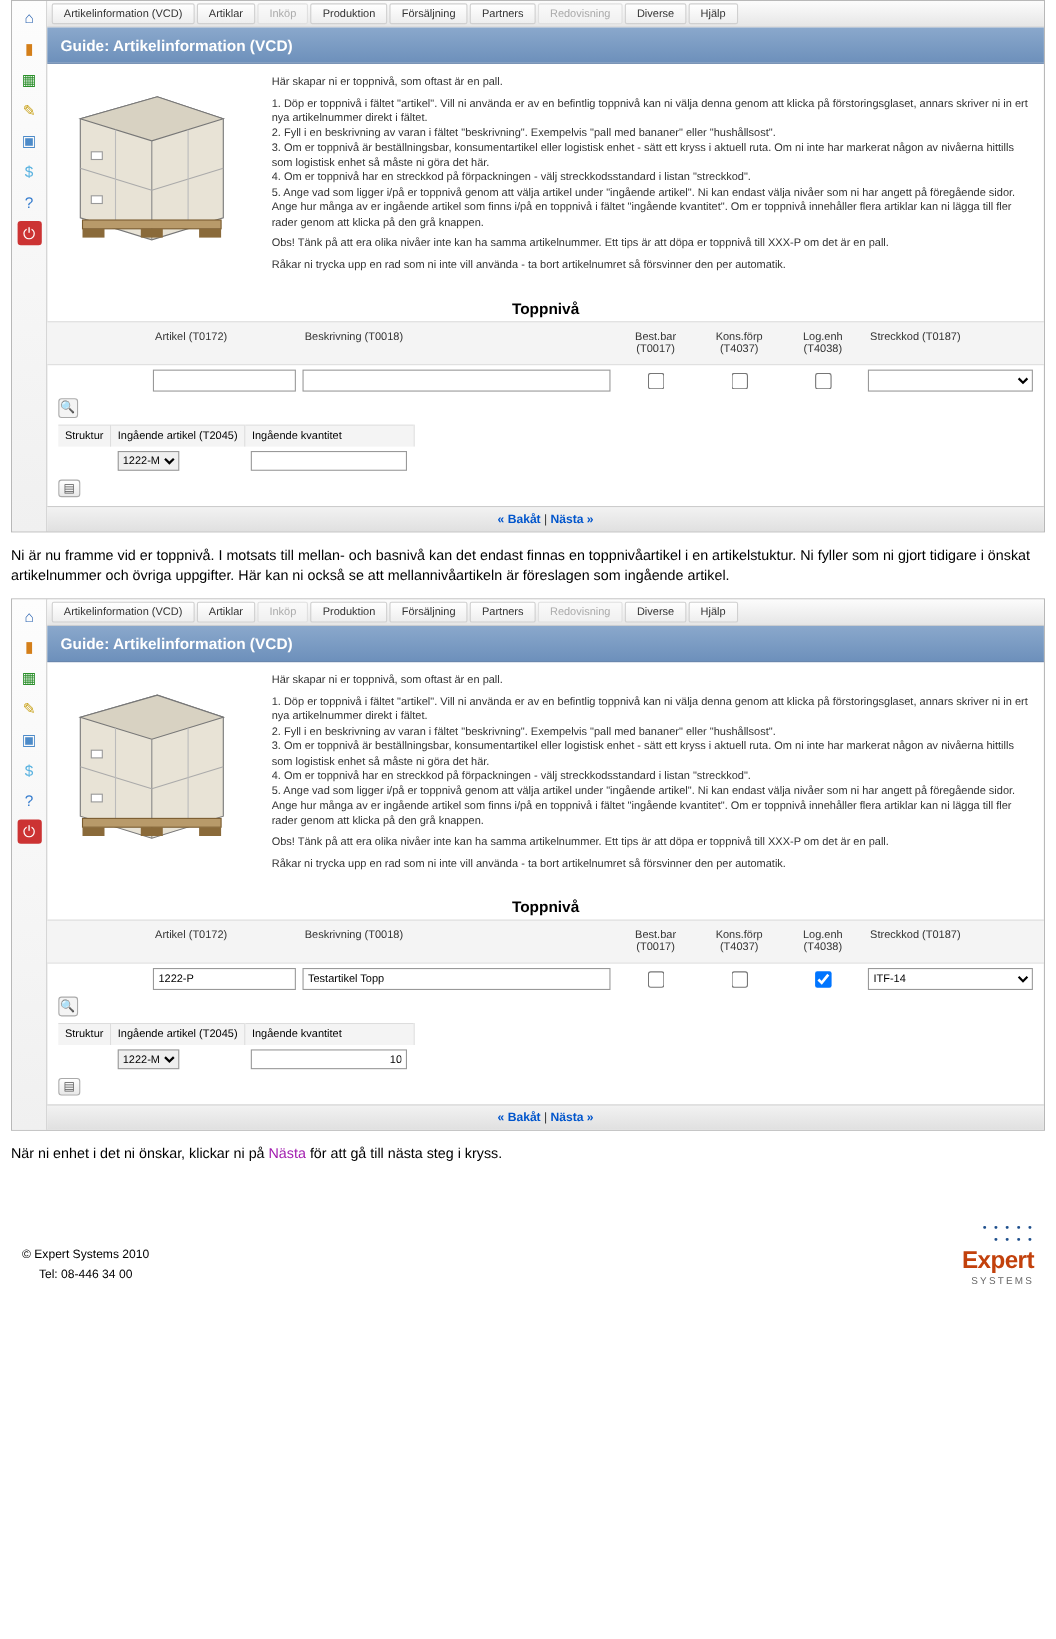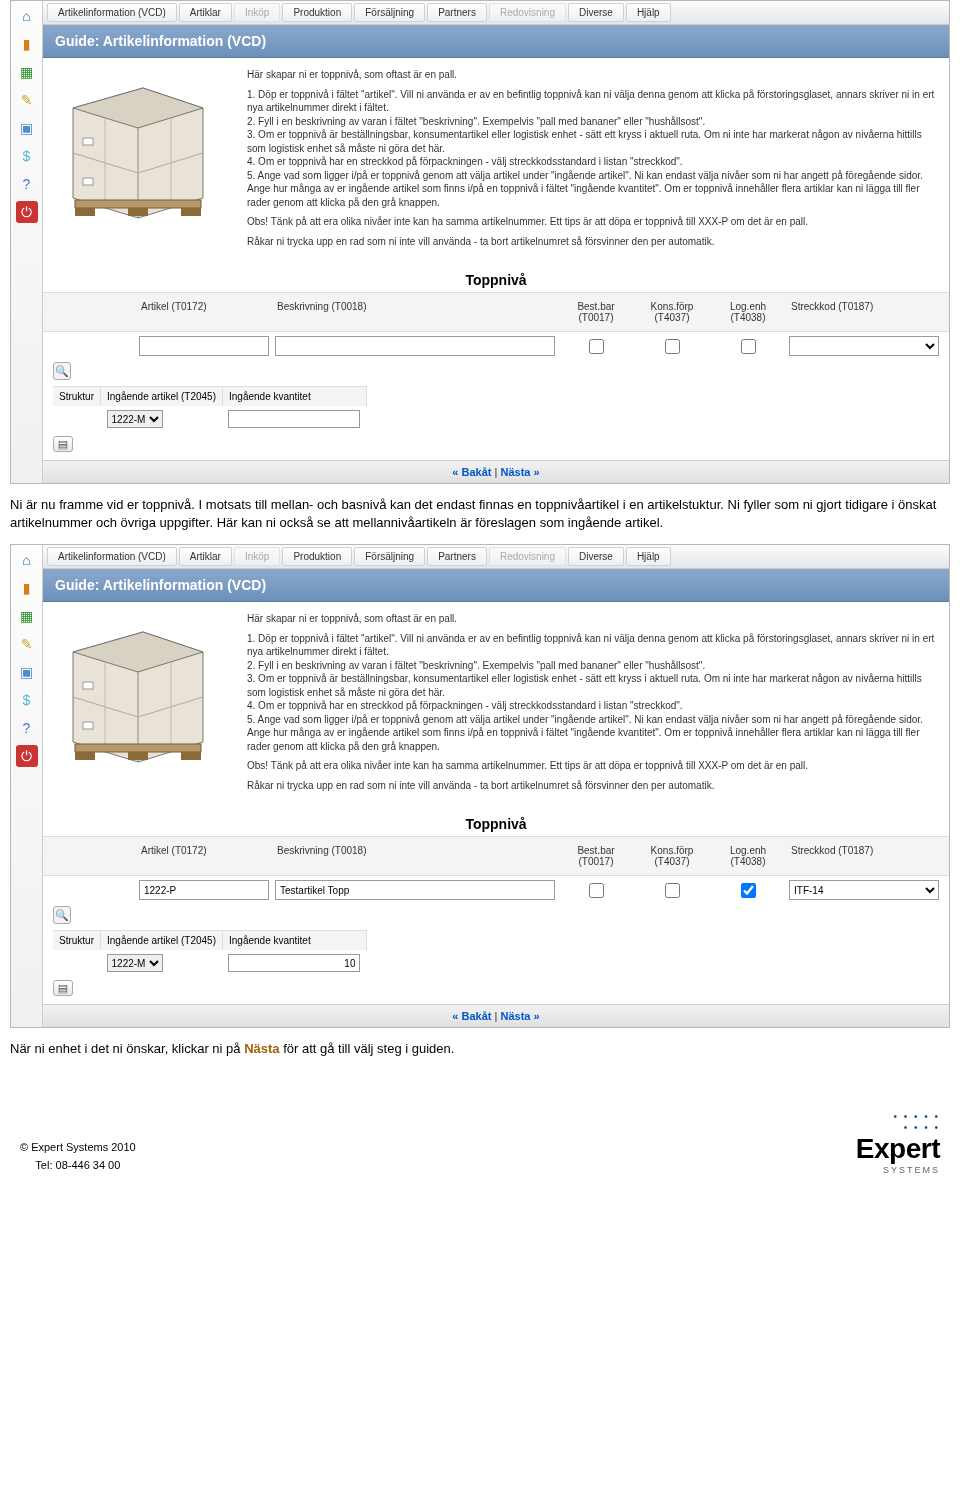--- a/index.html
+++ b/index.html
@@ -1,20 +1,20 @@
 <!DOCTYPE html>
 <html><head>
 <meta charset="utf-8">
 <style>
   * { box-sizing: border-box; margin: 0; padding: 0; }
   body { font-family: Verdana, Arial, sans-serif; font-size: 11px; width: 960px; background: #fff; color: #000; }
   .page { padding: 0 10px 20px 10px; }
   .meta-row { display: flex; justify-content: space-between; font-size: 11px; padding: 6px 0 10px 0; color: #000; }
   .body-text { font-size: 13px; line-height: 1.4; margin: 12px 0; }
-  .body-text a { color: #a16207; font-weight: bold; text-decoration: none; }
+  .body-text a { color: #a21caf; font-weight: normal; text-decoration: none; }
   .app-frame { border: 1px solid #b8b8b8; background: #fff; }
   .app-inner { display: flex; }
   .sidebar { width: 32px; background: linear-gradient(180deg,#fdfdfd,#f0f0f0); border-right: 1px solid #ccc; display: flex; flex-direction: column; align-items: center; padding-top: 4px; gap: 6px; }
   .sidebar .sb { width: 22px; height: 22px; border-radius: 3px; display: flex; align-items: center; justify-content: center; font-size: 14px; }
   .content { flex: 1; }
   .menubar { display: flex; background: linear-gradient(#fcfcfc,#e6e6e6); border-bottom: 1px solid #ccc; padding: 2px 4px; gap: 2px; }
   .menubar .mitem { padding: 3px 10px; font-size: 10px; color: #333; border: 1px solid #d0d0d0; border-radius: 2px; background: linear-gradient(#fff,#eee); white-space: nowrap; }
   .menubar .mitem.disabled { color: #aaa; border-color: #e0e0e0; background: linear-gradient(#fafafa,#f0f0f0); }
   .guide-banner { background: linear-gradient(#8aa8cc,#6d90bb); color: #fff; font-size: 14px; font-weight: bold; padding: 8px 12px; border-bottom: 1px solid #5a7aa5; }
   .guide-body { display: flex; padding: 10px; gap: 14px; }
@@ -33,31 +33,31 @@
   .c-art { width: 130px; }
   .c-besk { width: 280px; }
   .c-sm { width: 70px; text-align: center; }
   .c-strk { width: 150px; }
   .search-row { padding: 2px 10px 6px 10px; }
   .search-ico { display:inline-block; width:18px; height:18px; border:1px solid #aaa; border-radius:3px; background:#f4f4f4; text-align:center; line-height:16px; font-size:11px; color:#555;}
   .row2 { border-top:1px solid #ddd; }
   .row2 .lbl2 { background:#f4f4f4; font-size:10px; padding:4px 6px; border-right:1px solid #ddd; }
   .row2 td { padding: 4px 6px; font-size:10px; }
   .row2 .sel2 { height:18px; font-size:10px; border:1px solid #999; }
-  .row2 .inp2 { height:18px; font-size:10px; border:1px solid #999; width:132px; padding:0 4px; text-align:right; }
+  .row2 .inp2 { height:18px; font-size:10px; border:1px solid #999; width:142px; padding:0 4px; text-align:right; }
   table.r2 { border-collapse: collapse; margin: 0 10px; }
   .addrow { padding: 4px 10px 8px 10px; }
   .addrow .add-ico { display:inline-block; width:20px; height:16px; border:1px solid #aaa; border-radius:3px; background:linear-gradient(#fff,#e8e8e8); text-align:center; line-height:14px; font-size:11px; color:#555;}
   .navbar { background: linear-gradient(#f2f2f2,#e0e0e0); border-top:1px solid #ccc; text-align:center; padding:5px 0; font-size:11px; color:#333; }
   .navbar a { color:#0055cc; text-decoration:none; font-weight:bold; }
   .footer { display:flex; justify-content:space-between; align-items:flex-end; padding: 40px 10px 10px 10px; font-size:11px; }
   .footer .col-f { line-height:1.6; }
   .footer a { color:#0055cc; }
   .logo { text-align:right; }
-  .logo .brand { font-size:28px; font-weight:bold; color:#000000; letter-spacing:-0.5px;}
+  .logo .brand { font-size:22px; font-weight:bold; color:#c2410c; letter-spacing:-0.5px;}
   .logo .dots { letter-spacing:2px; font-size:10px; color:#1e4f8c; }
   .logo .sub { font-size:9px; color:#666; letter-spacing:2px; }
 </style>
 </head>
 <body>
 
 <div class="page">
 
   <div class="app-frame">
     <div class="app-inner">
@@ -297,21 +297,21 @@
         <div class="addrow"><span class="add-ico">▤</span></div>
 
         <div class="navbar">
           <a>« Bakåt</a><span> | </span><a>Nästa »</a>
         </div>
       </div>
     </div>
   </div>
 
   <p class="body-text">
-    <span>När ni enhet i det ni önskar, klickar ni på </span><a>Nästa</a><span> för att gå till välj steg i guiden.</span>
+    <span>När ni enhet i det ni önskar, klickar ni på </span><a>Nästa</a><span> för att gå till nästa steg i kryss.</span>
   </p>
 
   <div class="footer">
     <div class="col-f" style="text-align:center">
       <div>© Expert Systems 2010</div>
       <div>Tel: 08-446 34 00</div>
     </div>
     <div class="logo">
       <div class="dots">• • • • •<br>• • • •</div>
       <div class="brand">Expert</div>

